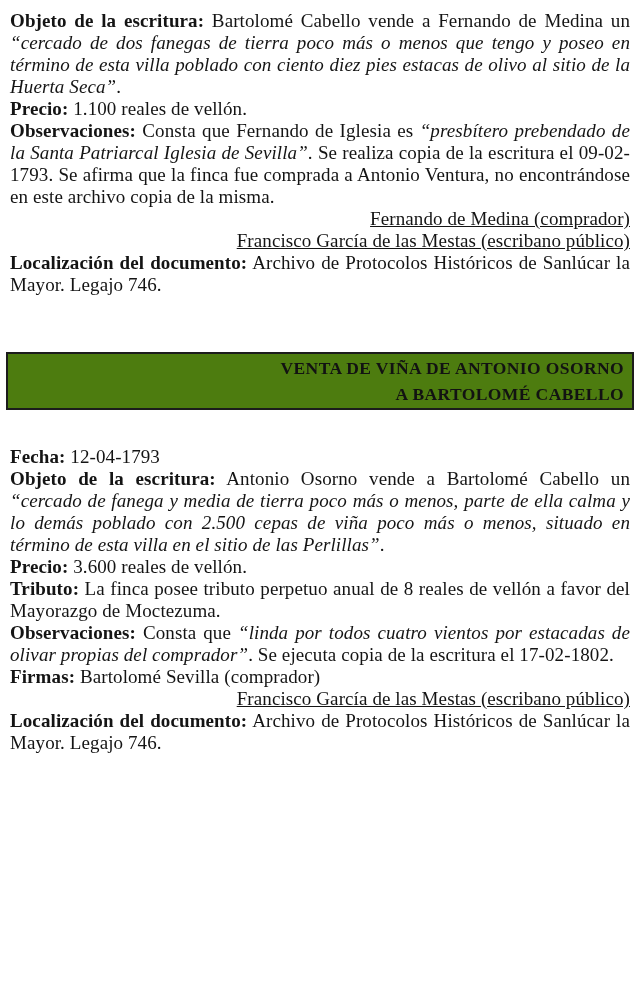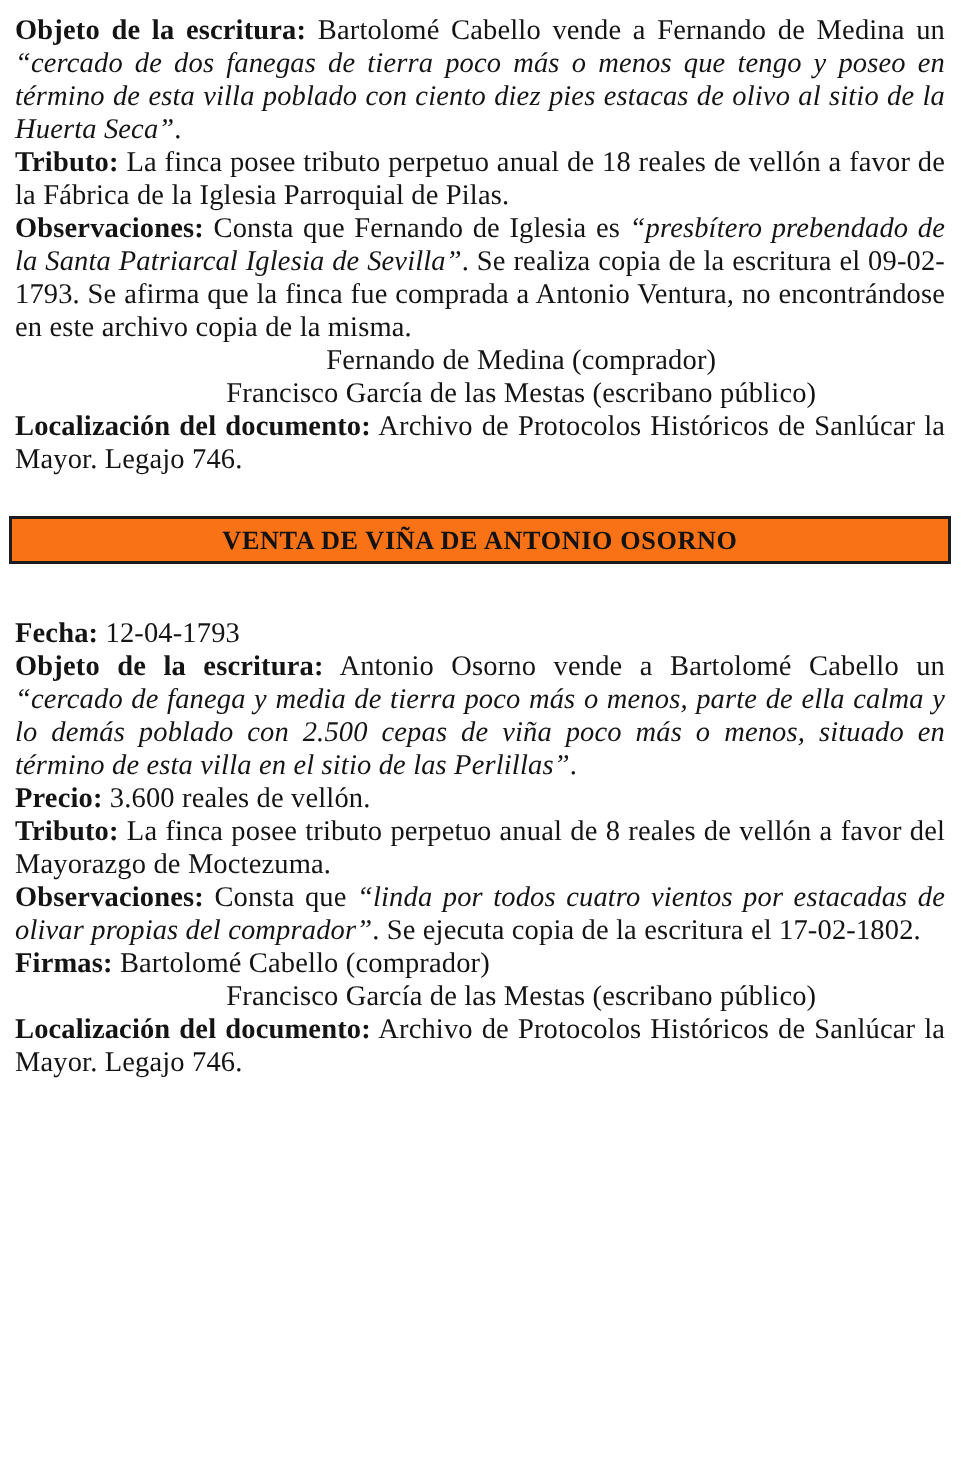--- a/index.html
+++ b/index.html
@@ -24,60 +24,62 @@
     text-align: justify;
     letter-spacing: 0.1px;
   }
   .para b {
     font-weight: bold;
   }
   .para i {
     font-style: italic;
   }
   .firm-line {
-    text-align: center;
+    text-align: right;
     padding-left: 55px;
+    text-decoration: underline;
   }
   .title-box {
     border: 2px solid #1c1c1c;
-    margin: 26px -4px 36px -4px;
+    margin: 56px -4px 36px -4px;
     padding: 1px 8px;
-    text-align: center;
-    background: #f97316;
+    text-align: right;
+    background: #4d7c0f;
   }
   .title-line {
     font-weight: bold;
     font-size: 17.5px;
     line-height: 26px;
     letter-spacing: 0.4px;
     color: #121212;
   }
 </style>
 </head>
 <body>
 
 <div class="page">
 
   <section>
     <p class="para"><b>Objeto de la escritura:</b><span> Bartolomé Cabello vende a Fernando de Medina un </span><i>“cercado de dos fanegas de tierra poco más o menos que tengo y poseo en término de esta villa poblado con ciento diez pies estacas de olivo al sitio de la Huerta Seca”</i><span>.</span></p>
-    <p class="para"><b>Tributo:</b><span> La finca posee tributo perpetuo anual de 18 reales de vellón a favor de la Fábrica de la Iglesia Parroquial de Pilas.</span></p>
+    <p class="para"><b>Precio:</b><span> 1.100 reales de vellón.</span></p>
     <p class="para"><b>Observaciones:</b><span> Consta que Fernando de Iglesia es </span><i>“presbítero prebendado de la Santa Patriarcal Iglesia de Sevilla”</i><span>. Se realiza copia de la escritura el 09-02-1793. Se afirma que la finca fue comprada a Antonio Ventura, no encontrándose en este archivo copia de la misma.</span></p>
     <p class="para firm-line"><span>Fernando de Medina (comprador)</span></p>
     <p class="para firm-line"><span>Francisco García de las Mestas (escribano público)</span></p>
     <p class="para"><b>Localización del documento:</b><span> Archivo de Protocolos Históricos de Sanlúcar la Mayor. Legajo 746.</span></p>
   </section>
 
   <div class="title-box">
     <div class="title-line">VENTA DE VIÑA DE ANTONIO OSORNO</div>
+    <div class="title-line">A BARTOLOMÉ CABELLO</div>
   </div>
 
   <section>
     <p class="para"><b>Fecha:</b><span> 12-04-1793</span></p>
     <p class="para"><b>Objeto de la escritura:</b><span> Antonio Osorno vende a Bartolomé Cabello un </span><i>“cercado de fanega y media de tierra poco más o menos, parte de ella calma y lo demás poblado con 2.500 cepas de viña poco más o menos, situado en término de esta villa en el sitio de las Perlillas”</i><span>.</span></p>
     <p class="para"><b>Precio:</b><span> 3.600 reales de vellón.</span></p>
     <p class="para"><b>Tributo:</b><span> La finca posee tributo perpetuo anual de 8 reales de vellón a favor del Mayorazgo de Moctezuma.</span></p>
     <p class="para"><b>Observaciones:</b><span> Consta que </span><i>“linda por todos cuatro vientos por estacadas de olivar propias del comprador”</i><span>. Se ejecuta copia de la escritura el 17-02-1802.</span></p>
-    <p class="para"><b>Firmas:</b><span> Bartolomé Cabello (comprador)</span></p>
+    <p class="para"><b>Firmas:</b><span> Bartolomé Sevilla (comprador)</span></p>
     <p class="para firm-line"><span>Francisco García de las Mestas (escribano público)</span></p>
     <p class="para"><b>Localización del documento:</b><span> Archivo de Protocolos Históricos de Sanlúcar la Mayor. Legajo 746.</span></p>
   </section>
 
 </div>
 
 </body></html>

